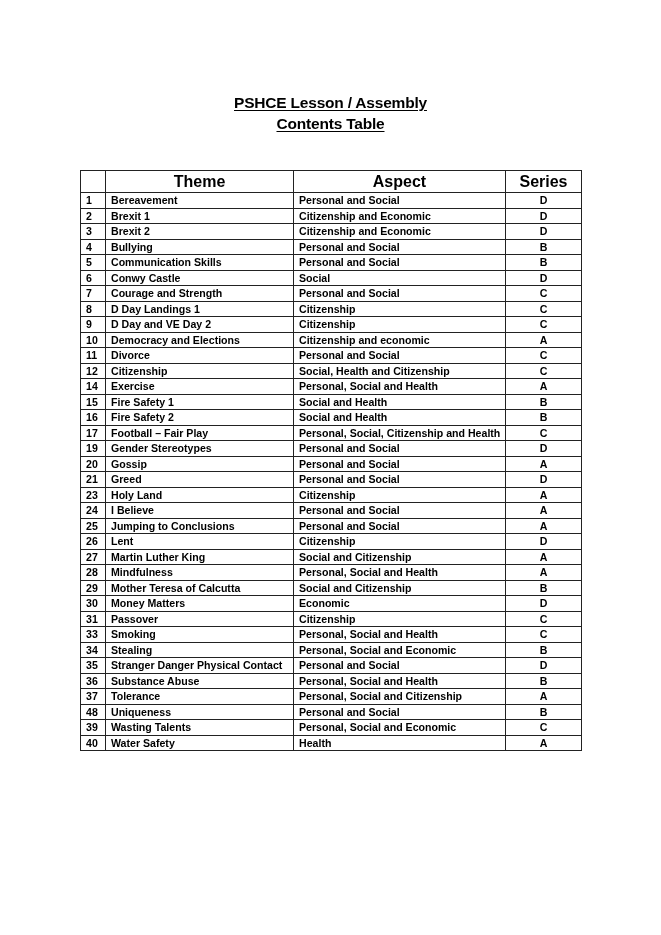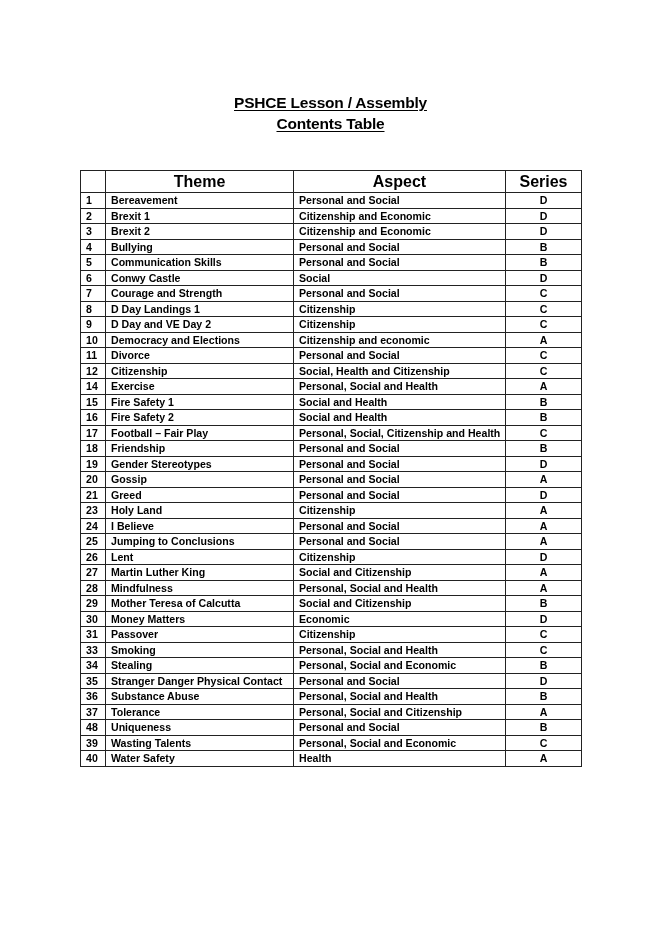--- a/index.html
+++ b/index.html
@@ -143,26 +143,20 @@
         <td>Social and Health</td>
         <td class="series">B</td>
       </tr>
       <tr>
         <td class="num">17</td>
         <td>Football – Fair Play</td>
         <td>Personal, Social, Citizenship and Health</td>
         <td class="series">C</td>
       </tr>
       <tr>
-        <td class="num">18</td>
-        <td>Friendship</td>
-        <td>Personal and Social</td>
-        <td class="series">B</td>
-      </tr>
-      <tr>
         <td class="num">19</td>
         <td>Gender Stereotypes</td>
         <td>Personal and Social</td>
         <td class="series">D</td>
       </tr>
       <tr>
         <td class="num">20</td>
         <td>Gossip</td>
         <td>Personal and Social</td>
         <td class="series">A</td>

